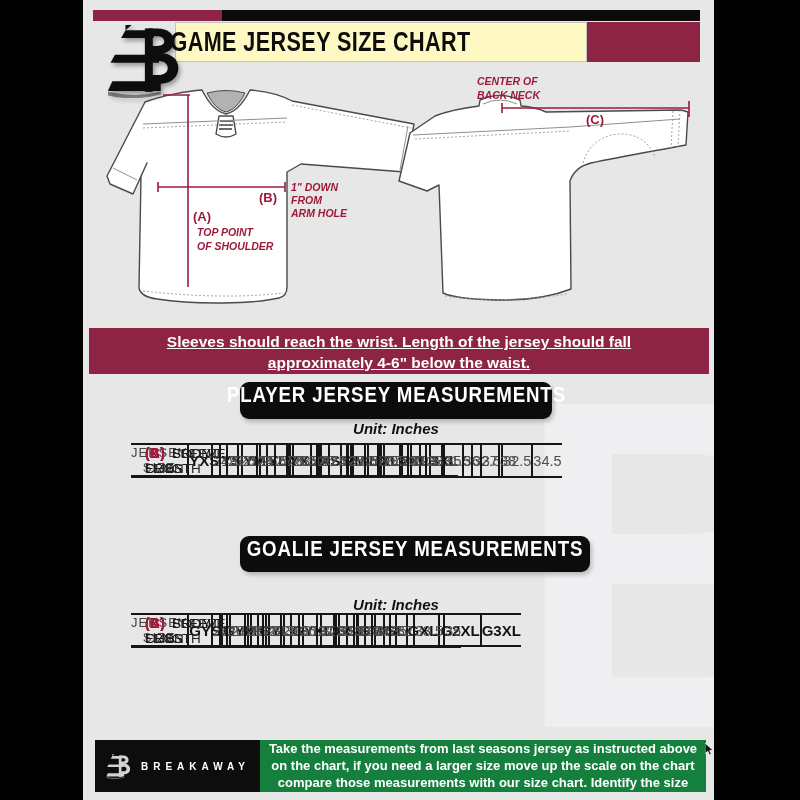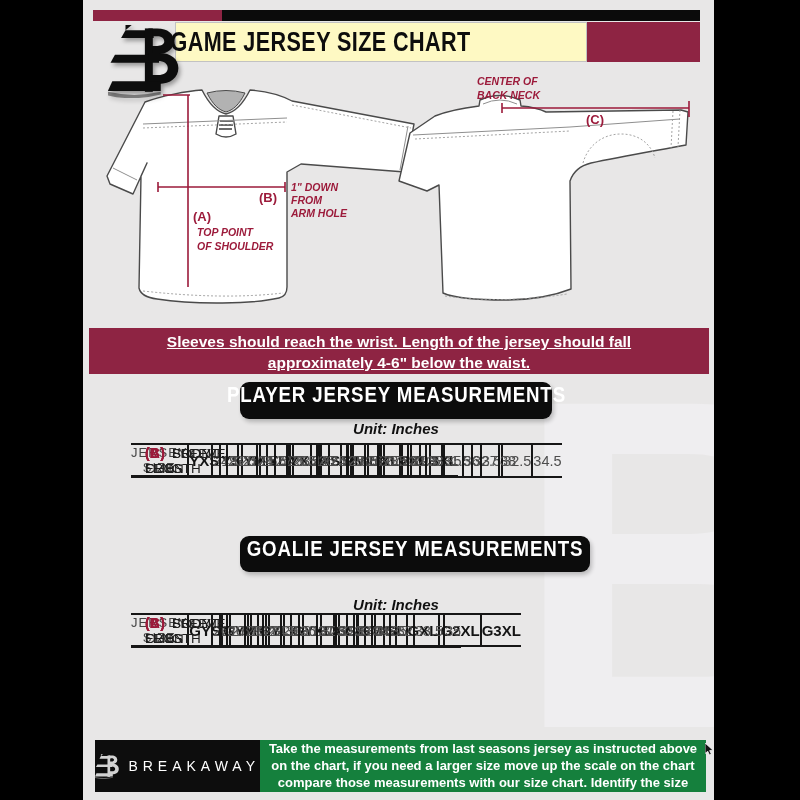--- a/index.html
+++ b/index.html
@@ -81,21 +81,21 @@
   .ltr{color:#9c1b3b;font-weight:bold;margin-right:7px;font-size:14px;position:static;}
   .rowlbl span{position:static;}
 
   
   .footer{left:12px;top:740px;width:611px;height:52px;display:flex;z-index:1;}
   .footer-logo{
     position:static;width:165px;height:52px;background:#0d0d0d;flex:none;
     display:flex;align-items:center;justify-content:center;gap:9px;
   }
   .footer-logo svg{position:static;width:27px;height:25px;color:#d2d2d2;}
-  .brand{position:static;color:#fff;font-weight:normal;font-size:14px;letter-spacing:5px;}
+  .brand{position:static;color:#fff;font-weight:bold;font-size:10px;letter-spacing:5px;}
   .footer-note{
     position:static;flex:1;background:#15803d;color:#fff;font-size:13px;font-weight:600;
     line-height:16.8px;text-align:center;padding-top:1px;
   }
   .footer-note div{position:static;}
 
   .cursor{left:622px;top:743px;width:9px;height:13px;z-index:4;}
 </style>
 </head>
 <body>

